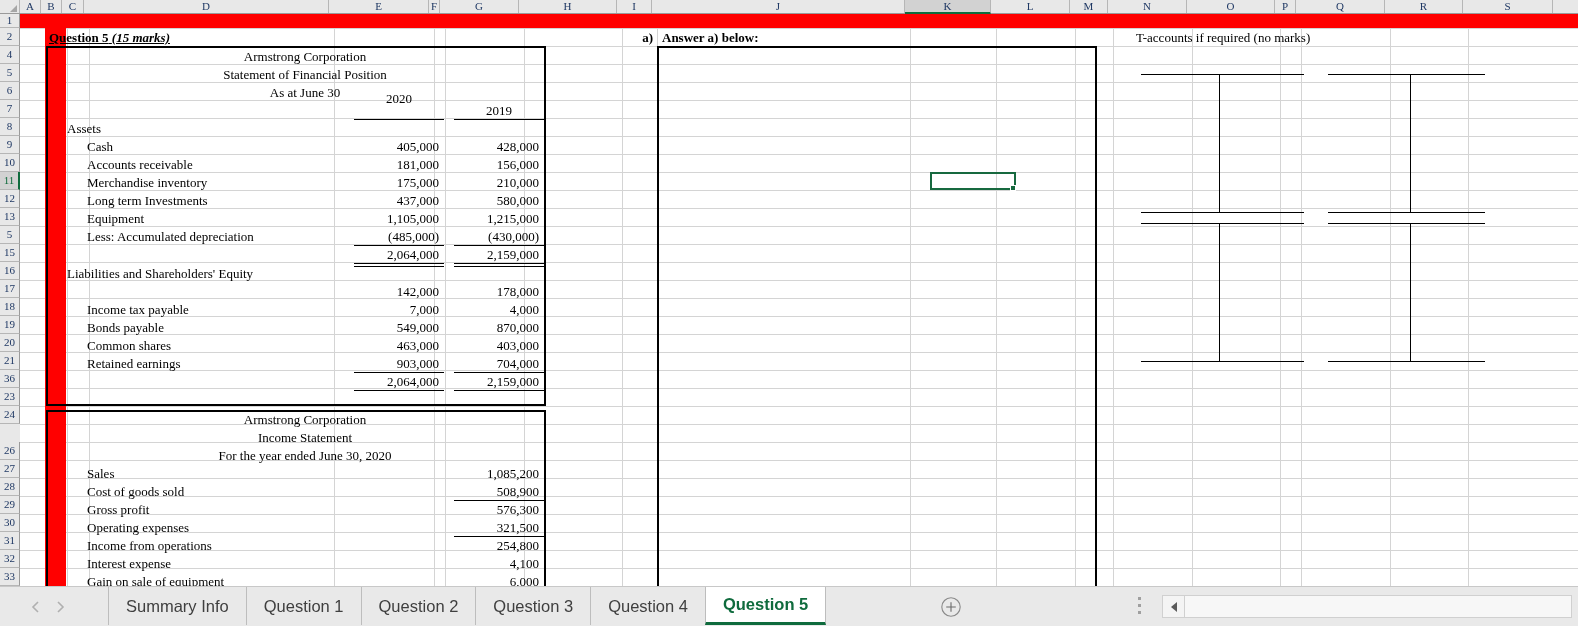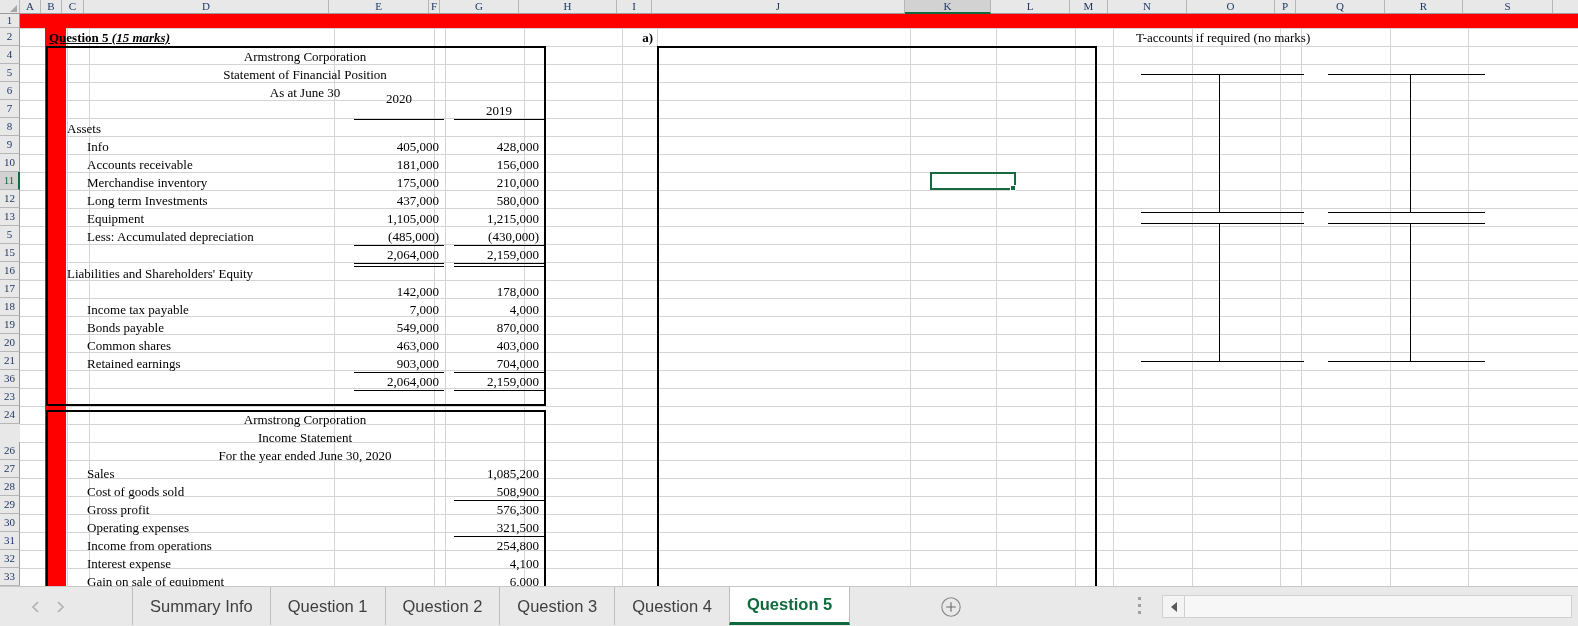--- a/index.html
+++ b/index.html
@@ -134,21 +134,21 @@
   #navarrows {
     position: absolute; left: 22px; top: 9px;
     width: 60px; height: 22px;
   }
   .navarrow {
     position: absolute; top: 3px; width: 16px; height: 16px; cursor: default;
   }
   .navarrow svg { display: block; }
   #tabstrip {
     position: absolute; left: 108px; top: 0; height: 38px;
-    display: flex; align-items: stretch; margin-left: 24px;
+    display: flex; align-items: stretch;
   }
   .tab {
     position: relative;
     display: flex; align-items: center; justify-content: center;
     padding: 0 17px;
     font-family: "Liberation Sans", sans-serif;
     font-size: 16.5px;
     color: #3f3f3f;
     border-left: 1px solid #bdbdbd;
     background: transparent;
@@ -323,21 +323,21 @@
       <div class="cell c" style="left:46px; top:52px; width:478px;">Statement of Financial Position</div>
       <div class="cell c" style="left:46px; top:70px; width:478px;">As at June 30</div>
 
       <div class="cell c" style="left:334px; top:76px; width:90px;">2020</div>
       <div class="cell c" style="left:434px; top:88px; width:90px;">2019</div>
       <div class="rule" style="left:334px; top:105px; width:90px;"></div>
       <div class="rule" style="left:434px; top:105px; width:90px;"></div>
 
       <div class="cell l" style="left:44px; top:106px; width:220px;">Assets</div>
 
-      <div class="cell l" style="left:64px; top:124px; width:270px;">Info</div>
+      <div class="cell l" style="left:64px; top:124px; width:270px;">Cash</div>
       <div class="cell r" style="left:334px; top:124px; width:88px;">405,000</div>
       <div class="cell r" style="left:434px; top:124px; width:88px;">428,000</div>
 
       <div class="cell l" style="left:64px; top:142px; width:270px;">Accounts receivable</div>
       <div class="cell r" style="left:334px; top:142px; width:88px;">181,000</div>
       <div class="cell r" style="left:434px; top:142px; width:88px;">156,000</div>
 
       <div class="cell l" style="left:64px; top:160px; width:270px;">Merchandise inventory</div>
       <div class="cell r" style="left:334px; top:160px; width:88px;">175,000</div>
       <div class="cell r" style="left:434px; top:160px; width:88px;">210,000</div>
@@ -416,20 +416,21 @@
       <div class="cell l" style="left:64px; top:523px; width:270px;">Income from operations</div>
       <div class="cell r" style="left:434px; top:523px; width:88px;">254,800</div>
 
       <div class="cell l" style="left:64px; top:541px; width:270px;">Interest expense</div>
       <div class="cell r" style="left:434px; top:541px; width:88px;">4,100</div>
 
       <div class="cell l" style="left:64px; top:559px; width:270px;">Gain on sale of equipment</div>
       <div class="cell r" style="left:434px; top:559px; width:88px;">6,000</div>
 
       <div class="cell r b" style="left:602px; top:15px; width:34px;">a)</div>
+      <div class="cell l b" style="left:639px; top:15px; width:260px;">Answer a) below:</div>
       <div class="rule2" style="left:637px; top:32px; width:440px;"></div>
       <div class="vrule2" style="left:637px; top:32px; height:540px;"></div>
       <div class="vrule2" style="left:1075px; top:32px; height:540px;"></div>
 
       <div class="cell l" style="left:1113px; top:15px; width:300px;">T-accounts if required (no marks)</div>
 
       <div class="rule" style="left:1121px; top:60px; width:163px;"></div>
       <div class="vrule" style="left:1199px; top:60px; height:139px;"></div>
       <div class="rule" style="left:1121px; top:198px; width:163px;"></div>
 

